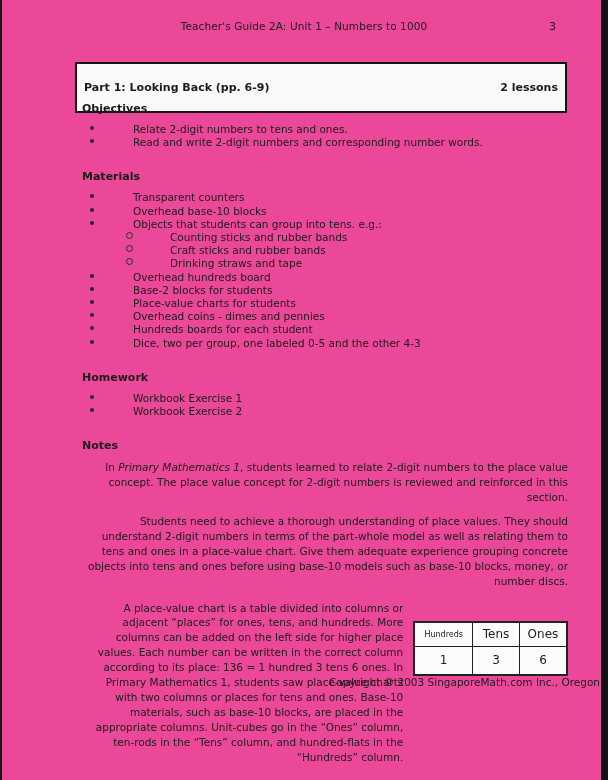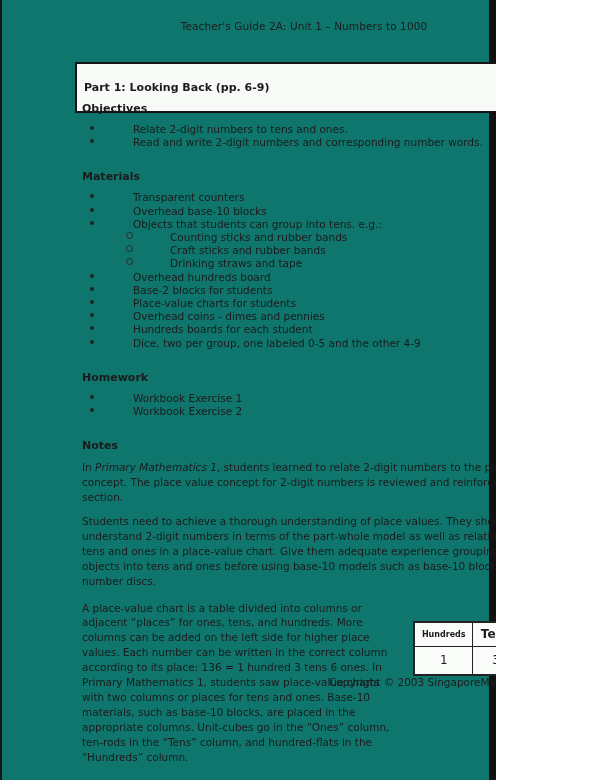--- a/index.html
+++ b/index.html
@@ -1,20 +1,20 @@
 <!DOCTYPE html>
 <html><head>
 <meta charset="utf-8">
 <style>
   html,body { margin:0; padding:0; }
   .page {
     position: relative;
-    width: 496px;
+    width: 608px;
     height: 780px;
-    background: #0f766e;
+    background: #ec4899;
     font-family: "DejaVu Sans", "Liberation Sans", sans-serif;
     color: #1b1b1b;
     overflow: hidden;
   }
   
   .scan-edge-left {
     position:absolute; left:0; top:0; width:2px; height:100%;
     background:#161616;
   }
   .scan-edge-right {
@@ -53,34 +53,34 @@
     flex:0 0 auto; width:4px; height:4px; border-radius:50%;
     background:#222; margin-right:11px; position:relative; top:-3px;
   }
   .subdot {
     flex:0 0 auto; width:5px; height:5px; border-radius:50%;
     border:1px solid #2a2a2a; background:transparent;
     margin-right:9px; position:relative; top:-2px;
   }
   .para {
     font-size:10.5px; line-height:14.9px; margin:0 0 9px 0;
-    text-align:left;
+    text-align:right;
   }
   .italic { font-style: italic; }
   .notes-flow { display:flex; align-items:flex-start; margin-top:3px; }
   .notes-flow .para { width:328px; margin:0; }
   .table-wrap { margin-left:10px; margin-top:20px; }
   table.pv-table {
     border-collapse:collapse; border:2px solid #222;
     background:#f9fcf9;
   }
   table.pv-table th, table.pv-table td {
     border:1px solid #222; text-align:center; vertical-align:middle;
   }
-  table.pv-table th { font-weight:bold; height:21px; }
+  table.pv-table th { font-weight:normal; height:21px; }
   .th-small { font-size:8px; width:56px; }
   .th-norm  { font-size:12px; width:45px; }
   table.pv-table td { font-size:12px; height:25px; }
   .footer {
     position:absolute; top:676px; left:0; width:600px;
     text-align:right; font-size:10.5px;
   }
 </style>
 </head>
 <body>
@@ -155,21 +155,21 @@
         <li class="li-1">
             <span class="dot"></span>
             <span>Overhead coins - dimes and pennies</span>
           </li>
         <li class="li-1">
             <span class="dot"></span>
             <span>Hundreds boards for each student</span>
           </li>
         <li class="li-1">
             <span class="dot"></span>
-            <span>Dice, two per group, one labeled 0-5 and the other 4-9</span>
+            <span>Dice, two per group, one labeled 0-5 and the other 4-3</span>
           </li>
       </ul>
     </div>
 
     <div class="sec">
       <div class="section-heading">Homework</div>
       <ul class="blist">
         <li class="li-1">
             <span class="dot"></span>
             <span>Workbook Exercise 1</span>

